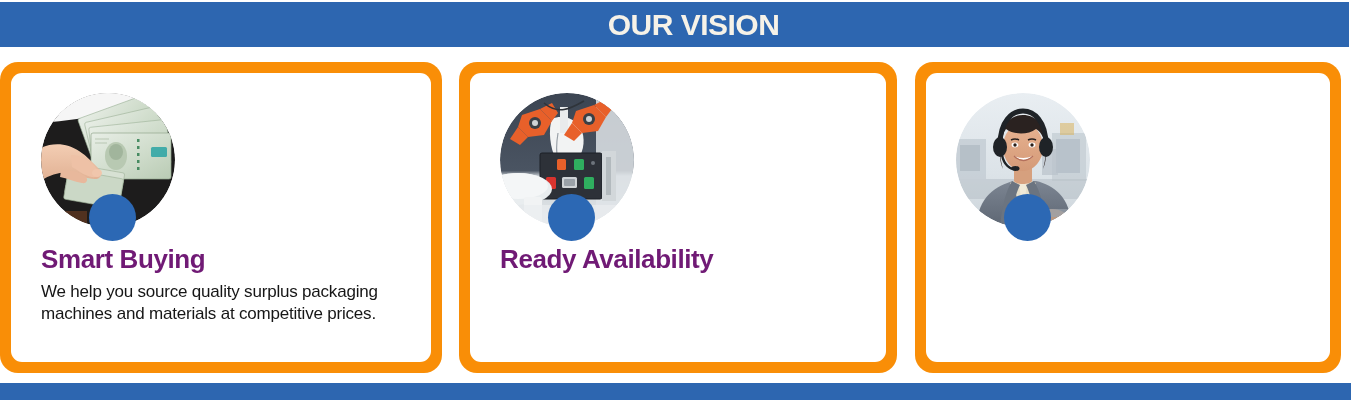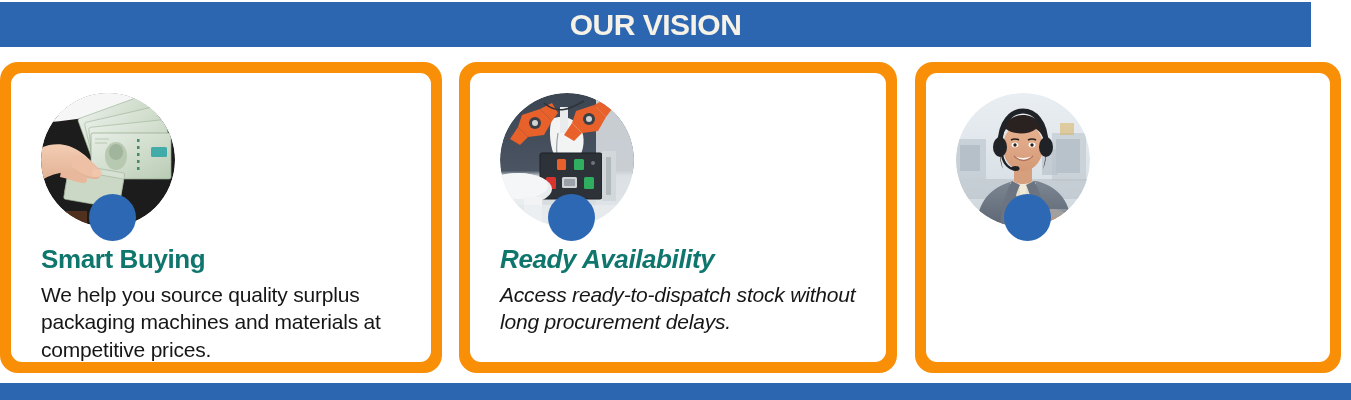--- a/index.html
+++ b/index.html
@@ -24,20 +24,21 @@
   .header-bar {
     position: absolute;
     left: 0;
     top: 2px;
     width: 1311px;
     height: 45px;
     background: #2d66b0;
     display: flex;
     align-items: center;
     justify-content: center;
+    padding-left: 38px;
   }
   .header-title {
     color: #f6f2e8;
     font-family: "Liberation Sans", sans-serif;
     font-size: 30px;
     font-weight: bold;
     letter-spacing: -0.5px;
     line-height: 1;
     white-space: nowrap;
   }
@@ -53,21 +54,21 @@
   .card {
     position: absolute;
     top: 0;
     height: 311px;
     background: #f98e07;
     border-radius: 18px;
     box-sizing: border-box;
     padding: 11px;
   }
   .card-1 { left: 0px;   width: 442px; }
-  .card-2 { left: 459px; width: 438px; font-style: italic; }
+  .card-2 { left: 459px; width: 438px; }
   .card-3 { left: 915px; width: 426px; }
 
   .card-inner {
     width: 100%;
     height: 100%;
     background: #ffffff;
     border-radius: 11px;
     box-sizing: border-box;
     padding: 18px 22px 16px 22px;
     position: relative;
@@ -98,33 +99,33 @@
     top: 101px;
     width: 47px;
     height: 47px;
     border-radius: 50%;
     background: #2c68b4;
   }
 
   
   .card-title {
     margin: 18px 0 0 8px;
-    color: #0f766e;
+    color: #701a75;
     font-family: "Liberation Sans", sans-serif;
     font-size: 26px;
     font-weight: bold;
     letter-spacing: -0.4px;
     line-height: 1.1;
     white-space: nowrap;
   }
   .card-body {
     margin: 7px 0 0 8px;
     color: #161616;
     font-family: "Liberation Sans", sans-serif;
-    font-size: 21px;
+    font-size: 17px;
     font-weight: normal;
     line-height: 1.32;
     letter-spacing: -0.2px;
     max-width: 375px;
   }
   .card-2 .card-body { max-width: 372px; }
   .card-3 .card-body { max-width: 330px; }
 
   
   .footer-bar {
@@ -279,21 +280,20 @@
                 <ellipse cx="18" cy="96" rx="34" ry="16" fill="#e9edef"></ellipse>
                 <ellipse cx="18" cy="93" rx="30" ry="13" fill="#f4f6f7"></ellipse>
                 <rect x="24" y="104" width="18" height="26" rx="2" fill="#f1f3f4"></rect>
                 <rect x="0" y="112" width="134" height="22" fill="#e9edef" opacity="0.7"></rect>
               </g>
             </svg>
           </div>
           <div class="badge-dot"></div>
         </div>
         <div class="card-title">Ready Availability</div>
-        <div class="card-body">Access ready-to-dispatch stock without long procurement delays.</div>
       </div>
     </div>
 
     <div class="card card-3">
       <div class="card-inner">
         <div class="card-media">
           <div class="photo-circle">
             <svg width="134" height="134" viewBox="0 0 134 134" xmlns="http://www.w3.org/2000/svg">
               <defs>
                 <clipPath id="clip3">

